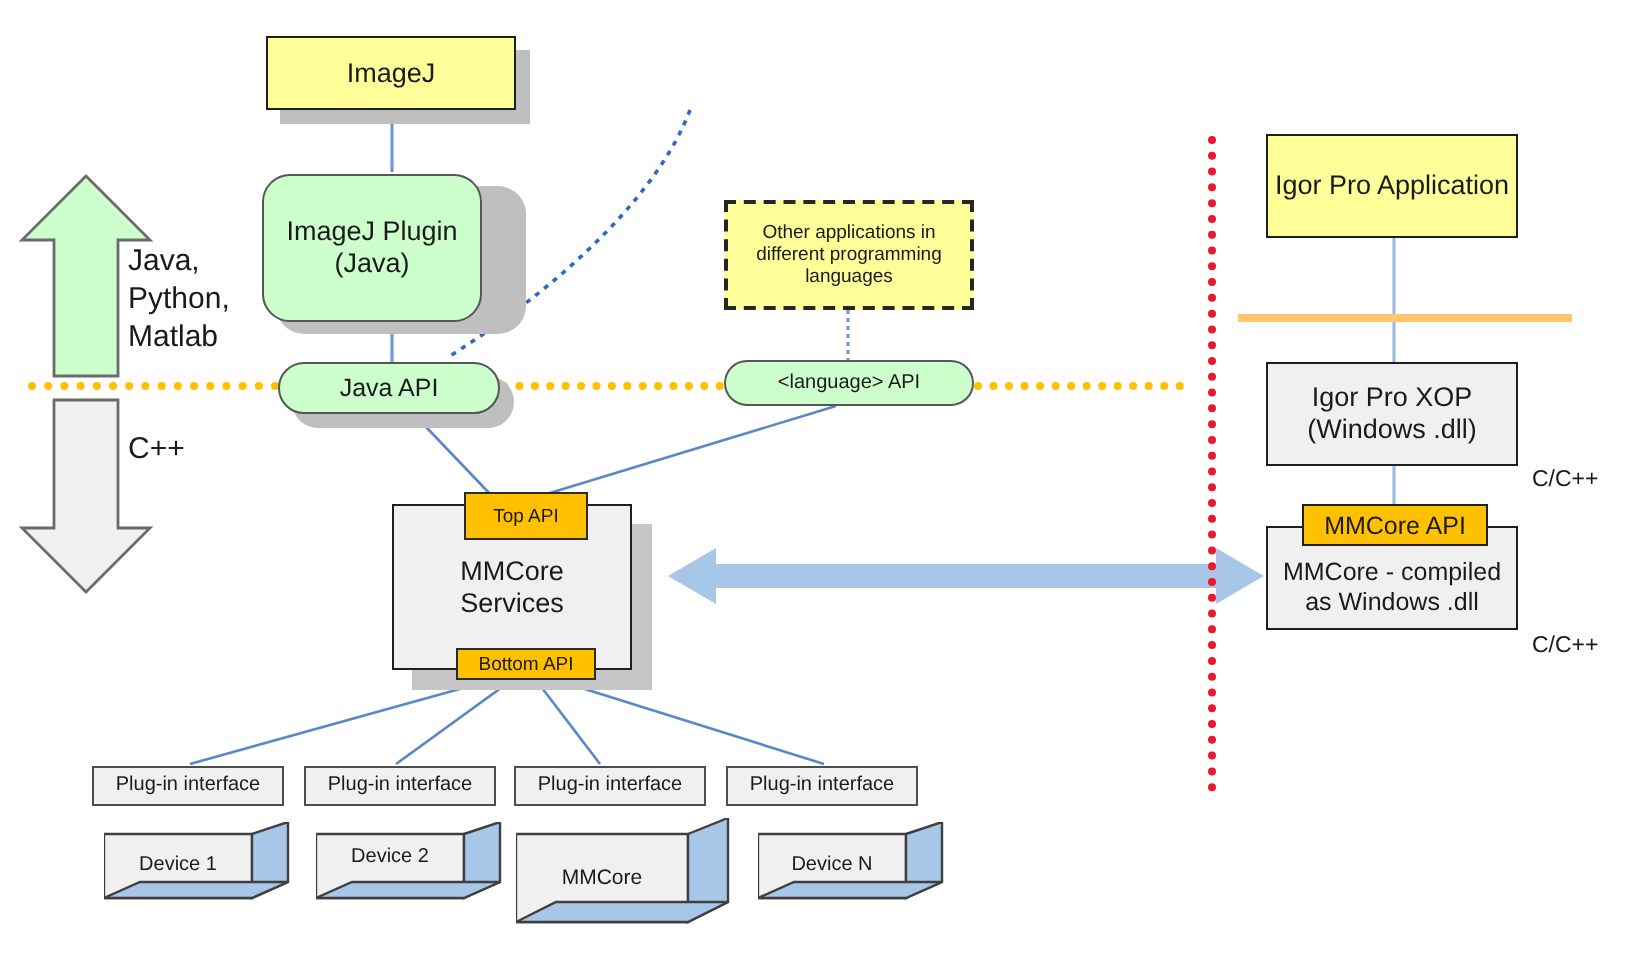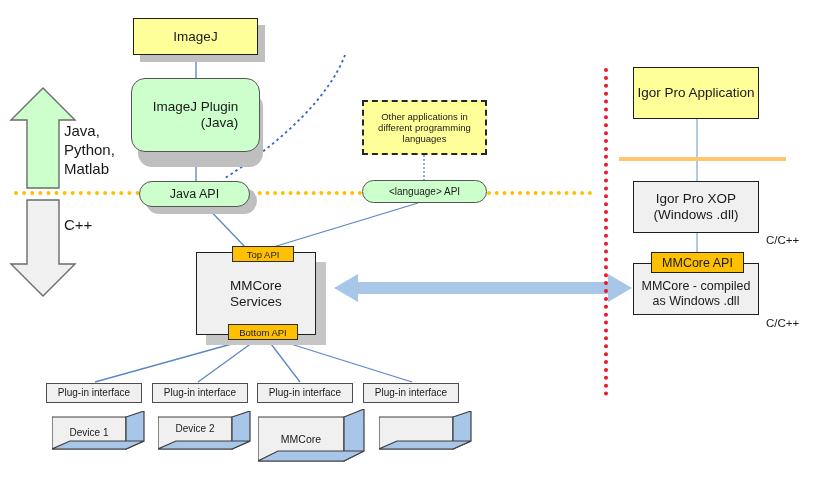--- a/index.html
+++ b/index.html
@@ -118,37 +118,37 @@
   <div class="abs plain-label" style="left:64px;top:216px;font-size:15px;">C++</div>
 
   <div class="abs orange-dotted" style="left:14px;top:191px;width:150px;"></div>
   <div class="abs orange-dotted" style="left:250px;top:191px;width:112px;"></div>
   <div class="abs orange-dotted" style="left:487px;top:191px;width:105px;"></div>
 
   <div class="abs shadow" style="left:140px;top:25px;width:125px;height:37px;"></div>
   <div class="abs yellow-box node" style="left:133px;top:18px;width:125px;height:37px;font-size:13.5px;">ImageJ</div>
 
   <div class="abs shadow" style="left:138px;top:93px;width:125px;height:74px;border-radius:14px;"></div>
-  <div class="abs green-round node" style="left:131px;top:78px;width:129px;height:74px;font-size:13.5px;text-align:right;">ImageJ Plugin
+  <div class="abs green-round node" style="left:131px;top:87px;width:110px;height:74px;font-size:13.5px;">ImageJ Plugin
 (Java)</div>
 
   <div class="abs shadow" style="left:146px;top:188px;width:111px;height:26px;border-radius:13px;"></div>
   <div class="abs green-round small node" style="left:139px;top:181px;width:111px;height:26px;font-size:12.5px;">Java API</div>
 
   <div class="abs green-round small node" style="left:362px;top:180px;width:125px;height:23px;font-size:10px;">&lt;language&gt; API</div>
 
 
   <div class="abs yellow-dashed node" style="left:362px;top:100px;width:125px;height:55px;font-size:9.5px;">Other applications in
 different programming
 languages</div>
 
   <div class="abs shadow-soft" style="left:206px;top:262px;width:120px;height:83px;"></div>
   <div class="abs gray-box node" style="left:196px;top:252px;width:120px;height:83px;font-size:13.5px;">MMCore
 Services</div>
-  <div class="abs orange-tab" style="left:232px;top:246px;width:62px;height:16px;font-size:9.5px;">Top API</div>
+  <div class="abs orange-tab" style="left:232px;top:246px;width:62px;height:24px;font-size:9.5px;">Top API</div>
   <div class="abs orange-tab" style="left:228px;top:324px;width:70px;height:16px;font-size:9.5px;text-align:right;">Bottom  API</div>
 
   <div class="abs gray-box-thin node" style="left:46px;top:383px;width:96px;height:20px;font-size:10px;">Plug-in interface</div>
   <svg class="abs" style="left:52px;top:411px;width:96px;height:46px;" viewBox="0 0 96 46">
     <polygon points="0,6 74,6 74,38 0,38" fill="#f0f0f0" stroke="#3f3f3f" stroke-width="1.2"></polygon>
     <polygon points="74,6 92,0 92,30 74,38" fill="#a8c6e8" stroke="#3f3f3f" stroke-width="1.2"></polygon>
     <polygon points="0,38 74,38 92,30 18,30" fill="#a8c6e8" stroke="#3f3f3f" stroke-width="1.2"></polygon>
   </svg>
   <div class="abs node" style="left:52px;top:417px;width:74px;height:32px;font-size:10px;">Device 1</div>
 
@@ -167,20 +167,21 @@
     <polygon points="0,52 86,52 106,42 20,42" fill="#a8c6e8" stroke="#3f3f3f" stroke-width="1.2"></polygon>
   </svg>
   <div class="abs node" style="left:258px;top:417px;width:86px;height:44px;font-size:10.5px;">MMCore</div>
 
   <div class="abs gray-box-thin node" style="left:363px;top:383px;width:96px;height:20px;font-size:10px;">Plug-in interface</div>
   <svg class="abs" style="left:379px;top:411px;width:96px;height:46px;" viewBox="0 0 96 46">
     <polygon points="0,6 74,6 74,38 0,38" fill="#f0f0f0" stroke="#3f3f3f" stroke-width="1.2"></polygon>
     <polygon points="74,6 92,0 92,30 74,38" fill="#a8c6e8" stroke="#3f3f3f" stroke-width="1.2"></polygon>
     <polygon points="0,38 74,38 92,30 18,30" fill="#a8c6e8" stroke="#3f3f3f" stroke-width="1.2"></polygon>
   </svg>
+  <div class="abs node" style="left:379px;top:417px;width:74px;height:32px;font-size:10px;">Device N</div>
 
   <div class="abs red-dotted" style="left:604px;top:68px;height:328px;width:0;"></div>
 
   <div class="abs yellow-box node" style="left:633px;top:67px;width:126px;height:52px;font-size:13.5px;">Igor Pro Application</div>
 
   <div class="abs orange-solid" style="left:619px;top:157px;width:167px;"></div>
 
   <div class="abs gray-box node" style="left:633px;top:181px;width:126px;height:52px;font-size:13.5px;">Igor Pro XOP
 (Windows .dll)</div>
 

